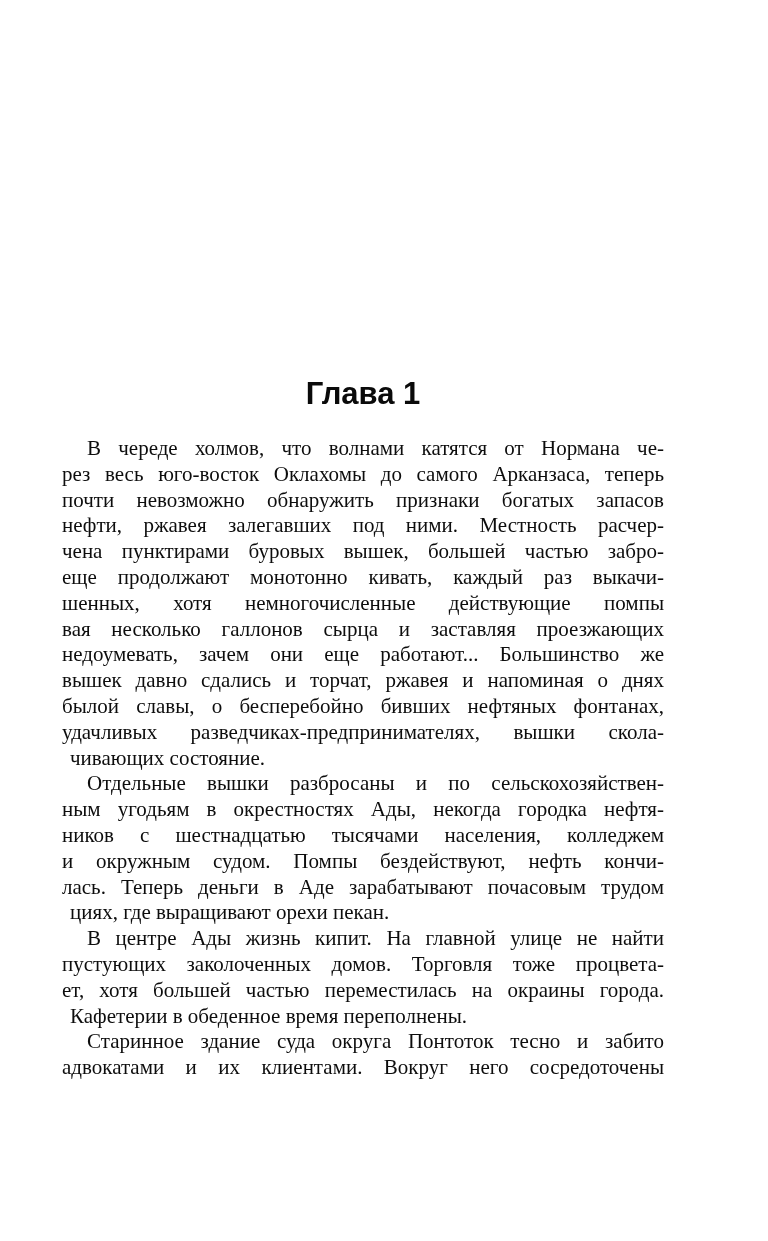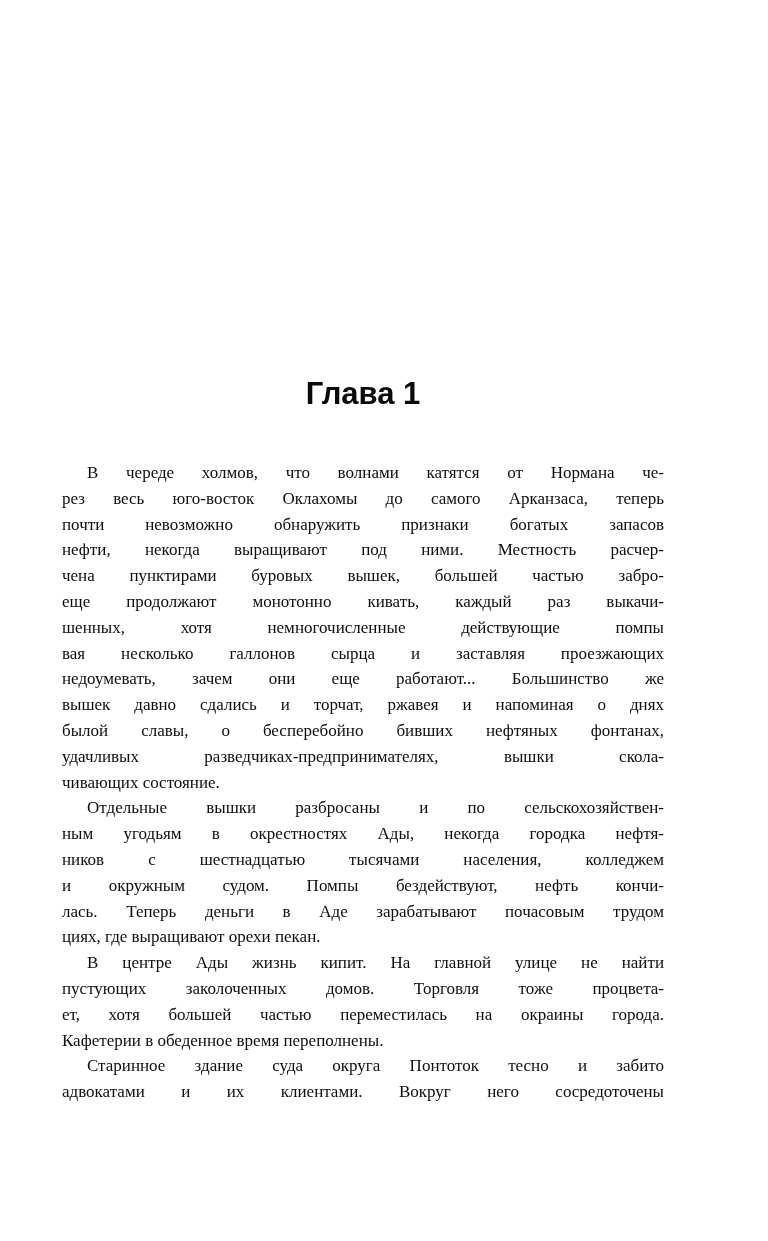--- a/index.html
+++ b/index.html
@@ -23,55 +23,56 @@
     text-align: center;
     font-family: "Liberation Sans", "DejaVu Sans", sans-serif;
     font-weight: 700;
     font-size: 31px;
     line-height: 32px;
     letter-spacing: 0px;
     color: #0a0a0a;
   }
   .text-block {
     position: absolute;
-    top: 460px;
+    top: 436px;
     left: 62px;
     width: 602px;
     font-family: "Liberation Serif", "DejaVu Serif", serif;
-    font-size: 17px;
+    font-size: 21px;
     line-height: 25.8px;
     color: #0d0d0d;
   }
   .para {
     margin: 0;
     padding: 0;
   }
   .line {
     text-align: justify;
     text-align-last: justify;
   }
   .line.first-line {
     text-indent: 25px;
   }
   .line.align-left {
     text-align: left;
     text-align-last: left;
+    margin-left: 8px;
   }
 </style>
 </head>
 <body>
 
 <div class="page">
   <h1 class="chapter-title">Глава 1</h1>
   <div class="text-block">
       <div class="para">
         <div class="line first-line">В череде холмов, что волнами катятся от Нормана че-</div>
         <div class="line">рез весь юго-восток Оклахомы до самого Арканзаса, теперь</div>
         <div class="line">почти невозможно обнаружить признаки богатых запасов</div>
-        <div class="line">нефти, некогда выращивают под ними. Местность расчер-</div>
+        <div class="line">нефти, ржавея залегавших под ними. Местность расчер-</div>
         <div class="line">чена пунктирами буровых вышек, большей частью забро-</div>
         <div class="line">еще продолжают монотонно кивать, каждый раз выкачи-</div>
         <div class="line">шенных, хотя немногочисленные действующие помпы</div>
         <div class="line">вая несколько галлонов сырца и заставляя проезжающих</div>
         <div class="line">недоумевать, зачем они еще работают... Большинство же</div>
         <div class="line">вышек давно сдались и торчат, ржавея и напоминая о днях</div>
         <div class="line">былой славы, о бесперебойно бивших нефтяных фонтанах,</div>
         <div class="line">удачливых разведчиках-предпринимателях, вышки скола-</div>
         <div class="line align-left">чивающих состояние.</div>
       </div>

